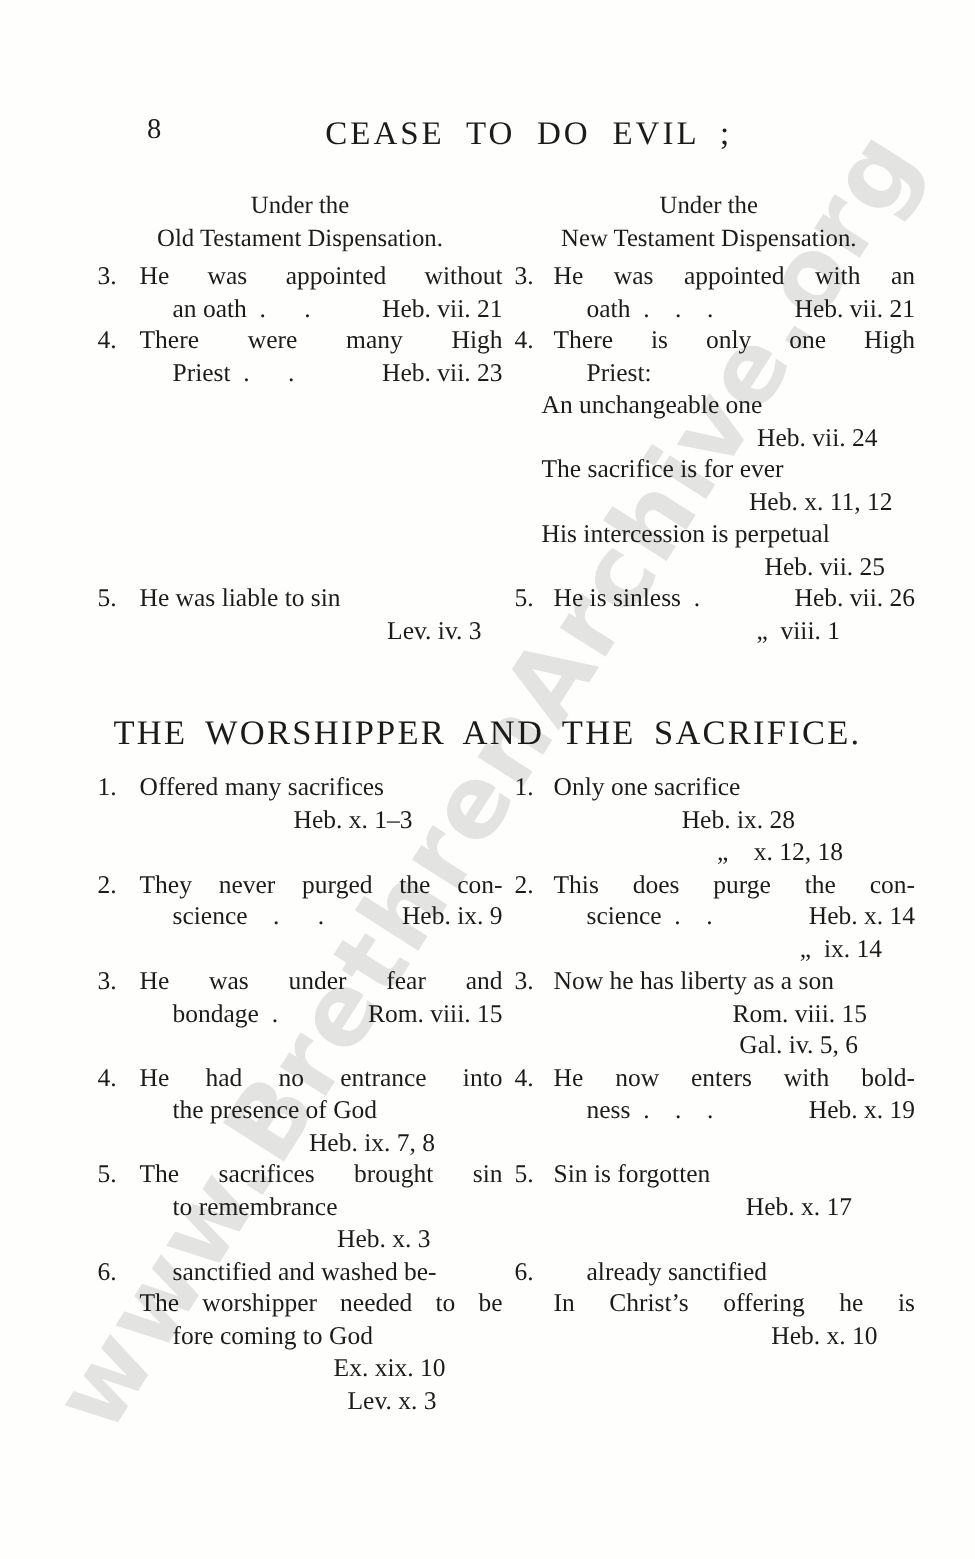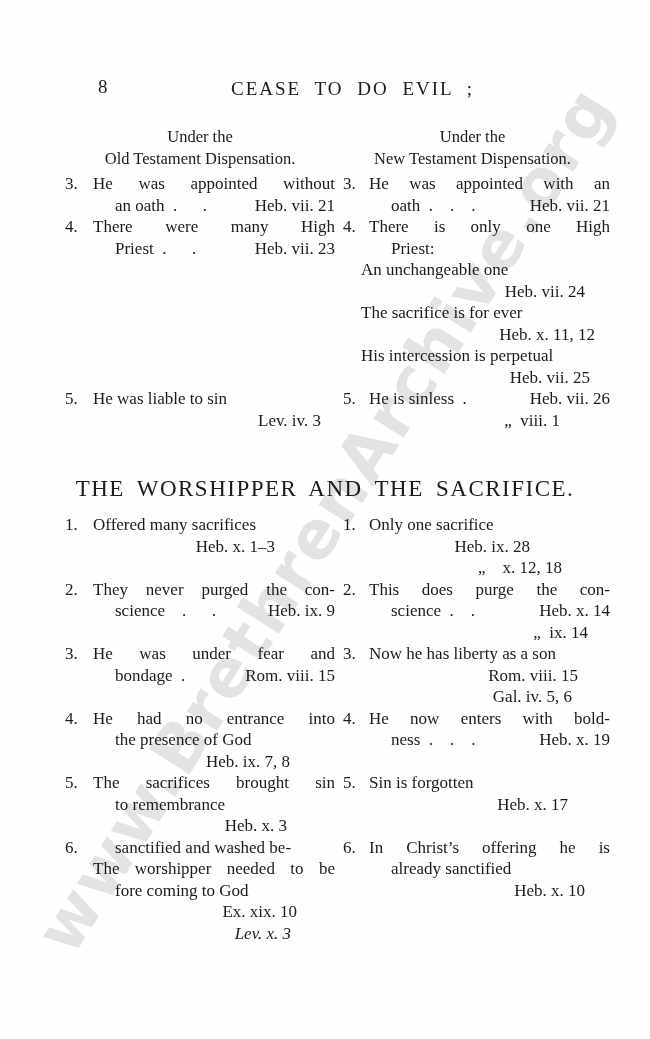--- a/index.html
+++ b/index.html
@@ -15,21 +15,21 @@
     transform:translate(-50%,-50%) rotate(-57.5deg);
     font-family:"DejaVu Sans","Liberation Sans",sans-serif;
     font-weight:bold; font-size:66px; letter-spacing:2px;
     color:rgba(45,45,45,0.13); white-space:nowrap; z-index:0;
     user-select:none;
   }
   .content { position:relative; z-index:1; }
   .runhead { position:relative; height:24px; }
   .pagenum { position:absolute; left:33px; top:-2px; font-size:19px; letter-spacing:1px; }
   .runtitle { display:block; text-align:center; padding-left:30px;
-              font-size:19px; letter-spacing:2px; word-spacing:7px; }
+              font-size:22px; letter-spacing:2px; word-spacing:7px; }
   .colheads { display:grid; grid-template-columns:270px 275px; margin-top:24px;
               text-align:center; font-size:16.5px; }
   .colhead div { line-height:21.5px; }
   .rows { margin-top:4px; }
   .row { display:grid; grid-template-columns:270px 275px; }
   .cell { display:flex; align-items:flex-start; }
   .cell.right { padding-left:8px; }
   .num { flex:0 0 28px; width:28px; }
   .cell.right .num { flex-basis:26px; width:26px; }
   .body { flex:1; min-width:0; }
@@ -238,28 +238,28 @@
           </div>
         </div>
         <div class="row">
           <div class="cell left">
             <span class="num">6.</span>
             <div class="body">
               <div class="ln cont">sanctified and washed be-</div>
               <div class="ln flowj">The worshipper needed to be</div>
               <div class="ln cont">fore coming to God</div>
               <div class="ln ref" style="padding-right: 38px;">Ex. xix. 10</div>
-              <div class="ln ref" style="padding-right: 44px; font-style: italic;">Lev. x. 3</div>
+              <div class="ln ref" style="padding-right: 44px;">Lev. x. 3</div>
             </div>
           </div>
           <div class="cell right">
             <span class="num">6.</span>
             <div class="body">
+              <div class="ln cont">already sanctified</div>
               <div class="ln flowj">In Christ’s offering he is</div>
-              <div class="ln cont">already sanctified</div>
               <div class="ln ref" style="padding-right: 25px;">Heb. x. 10</div>
             </div>
           </div>
         </div>
       </div>
 
   </div>
 </div>
 
 </body></html>

